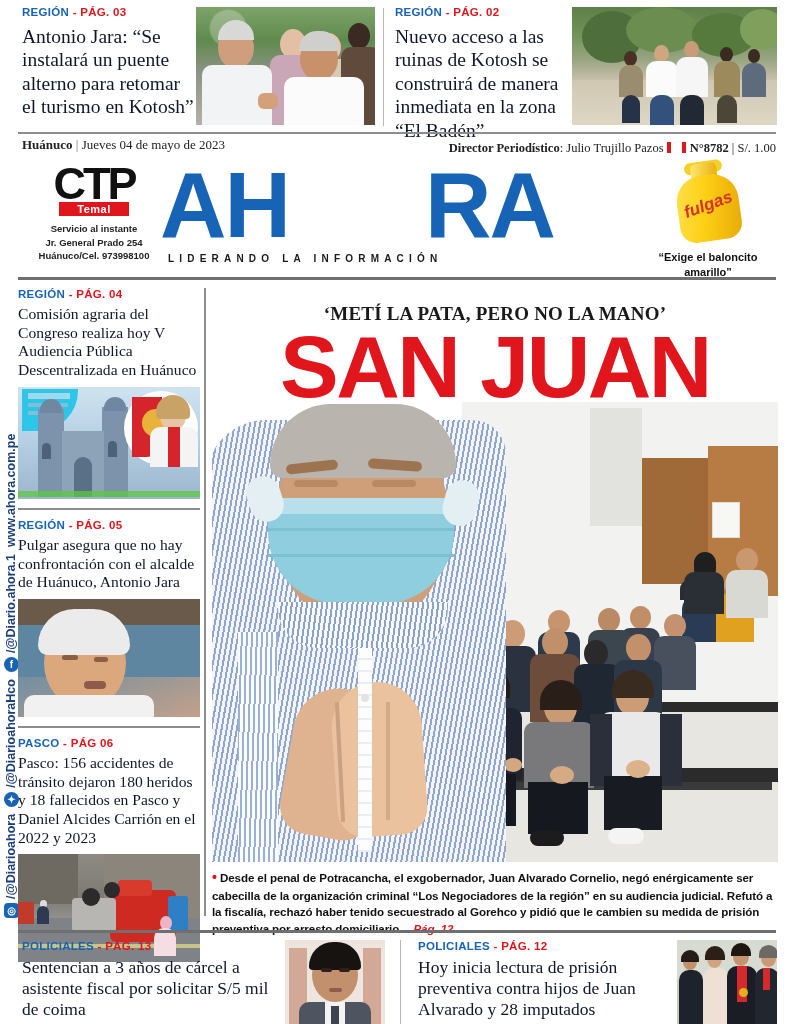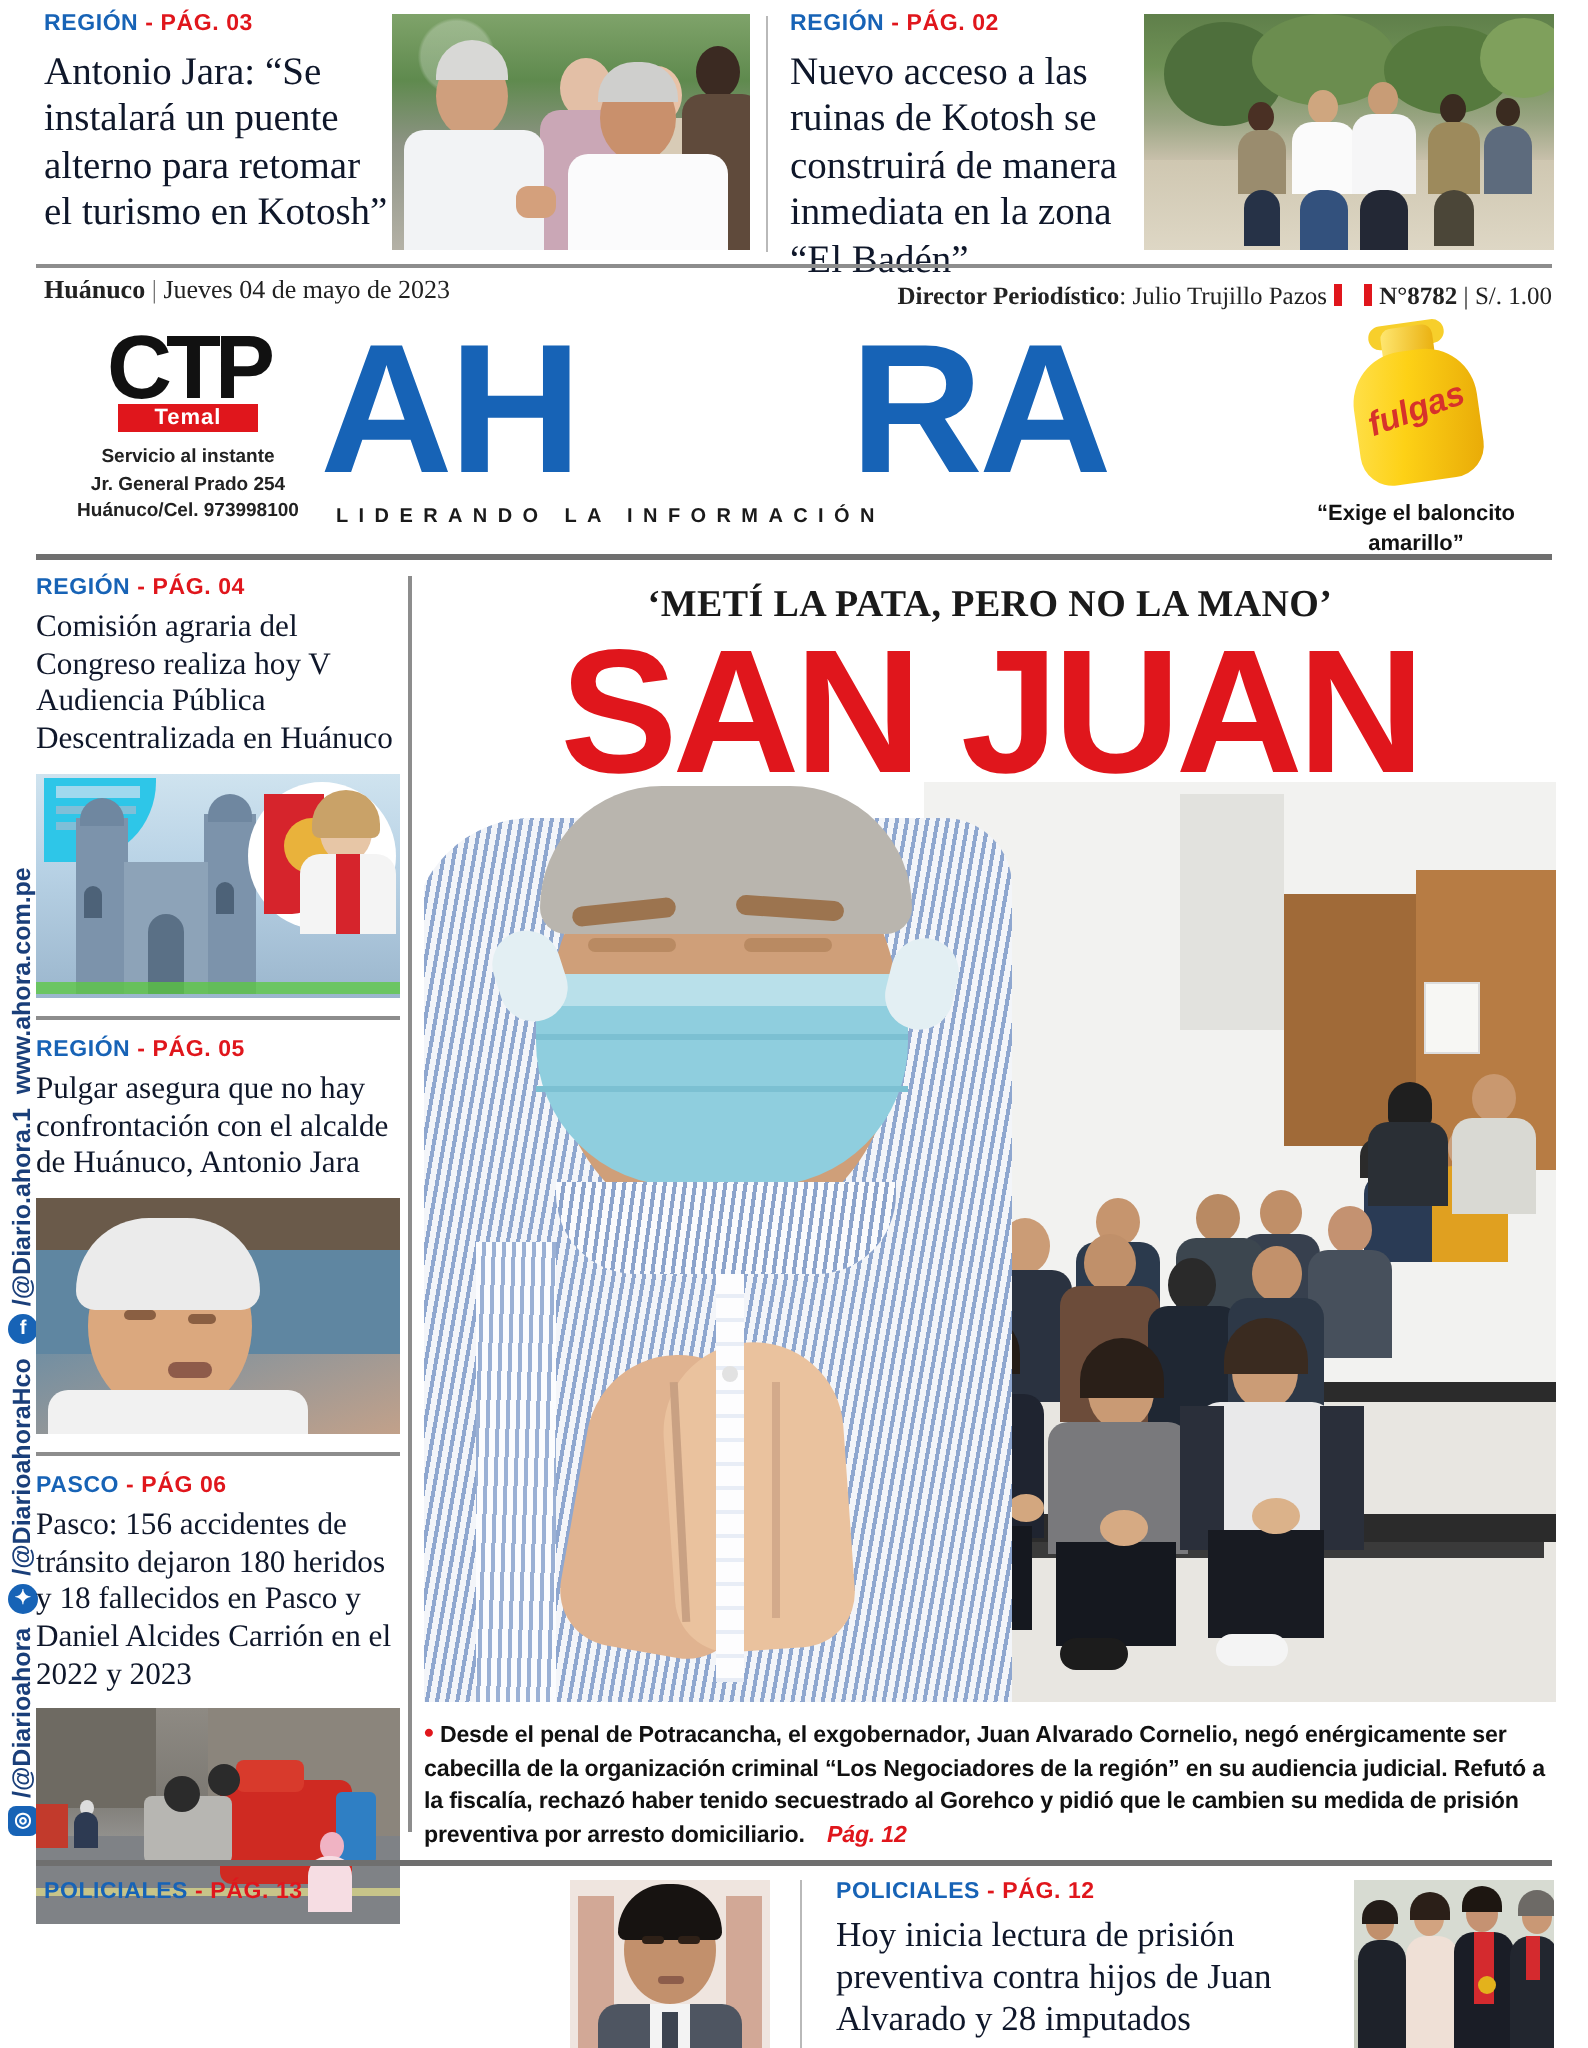--- a/index.html
+++ b/index.html
@@ -75,21 +75,21 @@
   .leftcol{position:absolute;left:18px;top:288px;width:182px;}
   .lstory{margin-bottom:8px;}
   .lstory .kicker{margin:0 0 5px 0;}
   .lstory .hl{font-size:15.6px;line-height:1.2;}
   .lstory .photo{margin-top:7px;}
   .lrule{height:2px;background:#8d8d8d;margin:9px 0 9px 0;}
   .vdivider{position:absolute;left:204px;top:288px;width:2px;height:628px;background:#8d8d8d;}
 
   
   .main{position:absolute;left:212px;top:288px;width:566px;}
-  .main-quote{text-align:center;font-family:"Liberation Serif",serif;font-weight:bold;font-size:19px;letter-spacing:.2px;color:#1a1a1a;margin:4px 0 2px 0;}
+  .main-quote{text-align:center;font-family:"Liberation Serif",serif;font-weight:bold;font-size:19px;letter-spacing:.2px;color:#1a1a1a;margin:15px 0 2px 0;}
   .main-title{text-align:center;font-family:"Liberation Sans",sans-serif;font-weight:bold;font-size:88px;letter-spacing:-2.5px;line-height:.92;color:#e0161c;margin:0;}
   .main-photo{position:relative;width:566px;height:460px;margin-top:-6px;overflow:hidden;background:#fff;}
   .lede{margin-top:6px;font-family:"Liberation Sans",sans-serif;font-weight:bold;font-size:11.6px;line-height:1.42;color:#111;letter-spacing:-.1px;}
   .lede .bullet{color:#e0161c;font-size:14px;}
   .lede .pag{color:#e0161c;font-style:italic;font-weight:bold;margin-left:8px;}
 
   
   .botrule{position:absolute;left:18px;top:930px;width:758px;height:3px;background:#6f6f6f;}
   .bot{position:absolute;top:940px;}
   .bot .kicker{margin:0 0 5px 0;}
@@ -452,20 +452,21 @@
     </div>
   </div>
 
   <div class="botrule"></div>
 
   <div class="bot b1">
     <div class="kicker">
       <span class="sec">POLICIALES</span>
       <span class="pag">- PÁG. 13</span>
     </div>
+    <div class="hl">Sentencian a 3 años de cárcel a asistente fiscal por solicitar S/5 mil de coima</div>
   </div>
 
   <div class="photo bot-photo bp1">
     <div class="ph sc-port"></div>
     <div style="position:absolute;left:0;top:0;width:100%;height:100%;background:#efe5df;"></div>
     <div style="position:absolute;left:4px;top:8px;width:18px;height:76px;background:#d2a896;"></div>
     <div style="position:absolute;right:4px;top:8px;width:18px;height:76px;background:#d2a896;"></div>
     <div class="blob" style="left:27px;top:8px;width:46px;height:54px;background:#c2906c;"></div>
     <div class="blob" style="left:24px;top:2px;width:52px;height:28px;background:#171311;border-radius:26px 26px 4px 4px;"></div>
     <div style="position:absolute;left:36px;top:28px;width:11px;height:4px;background:#2e2017;border-radius:2px;"></div>

